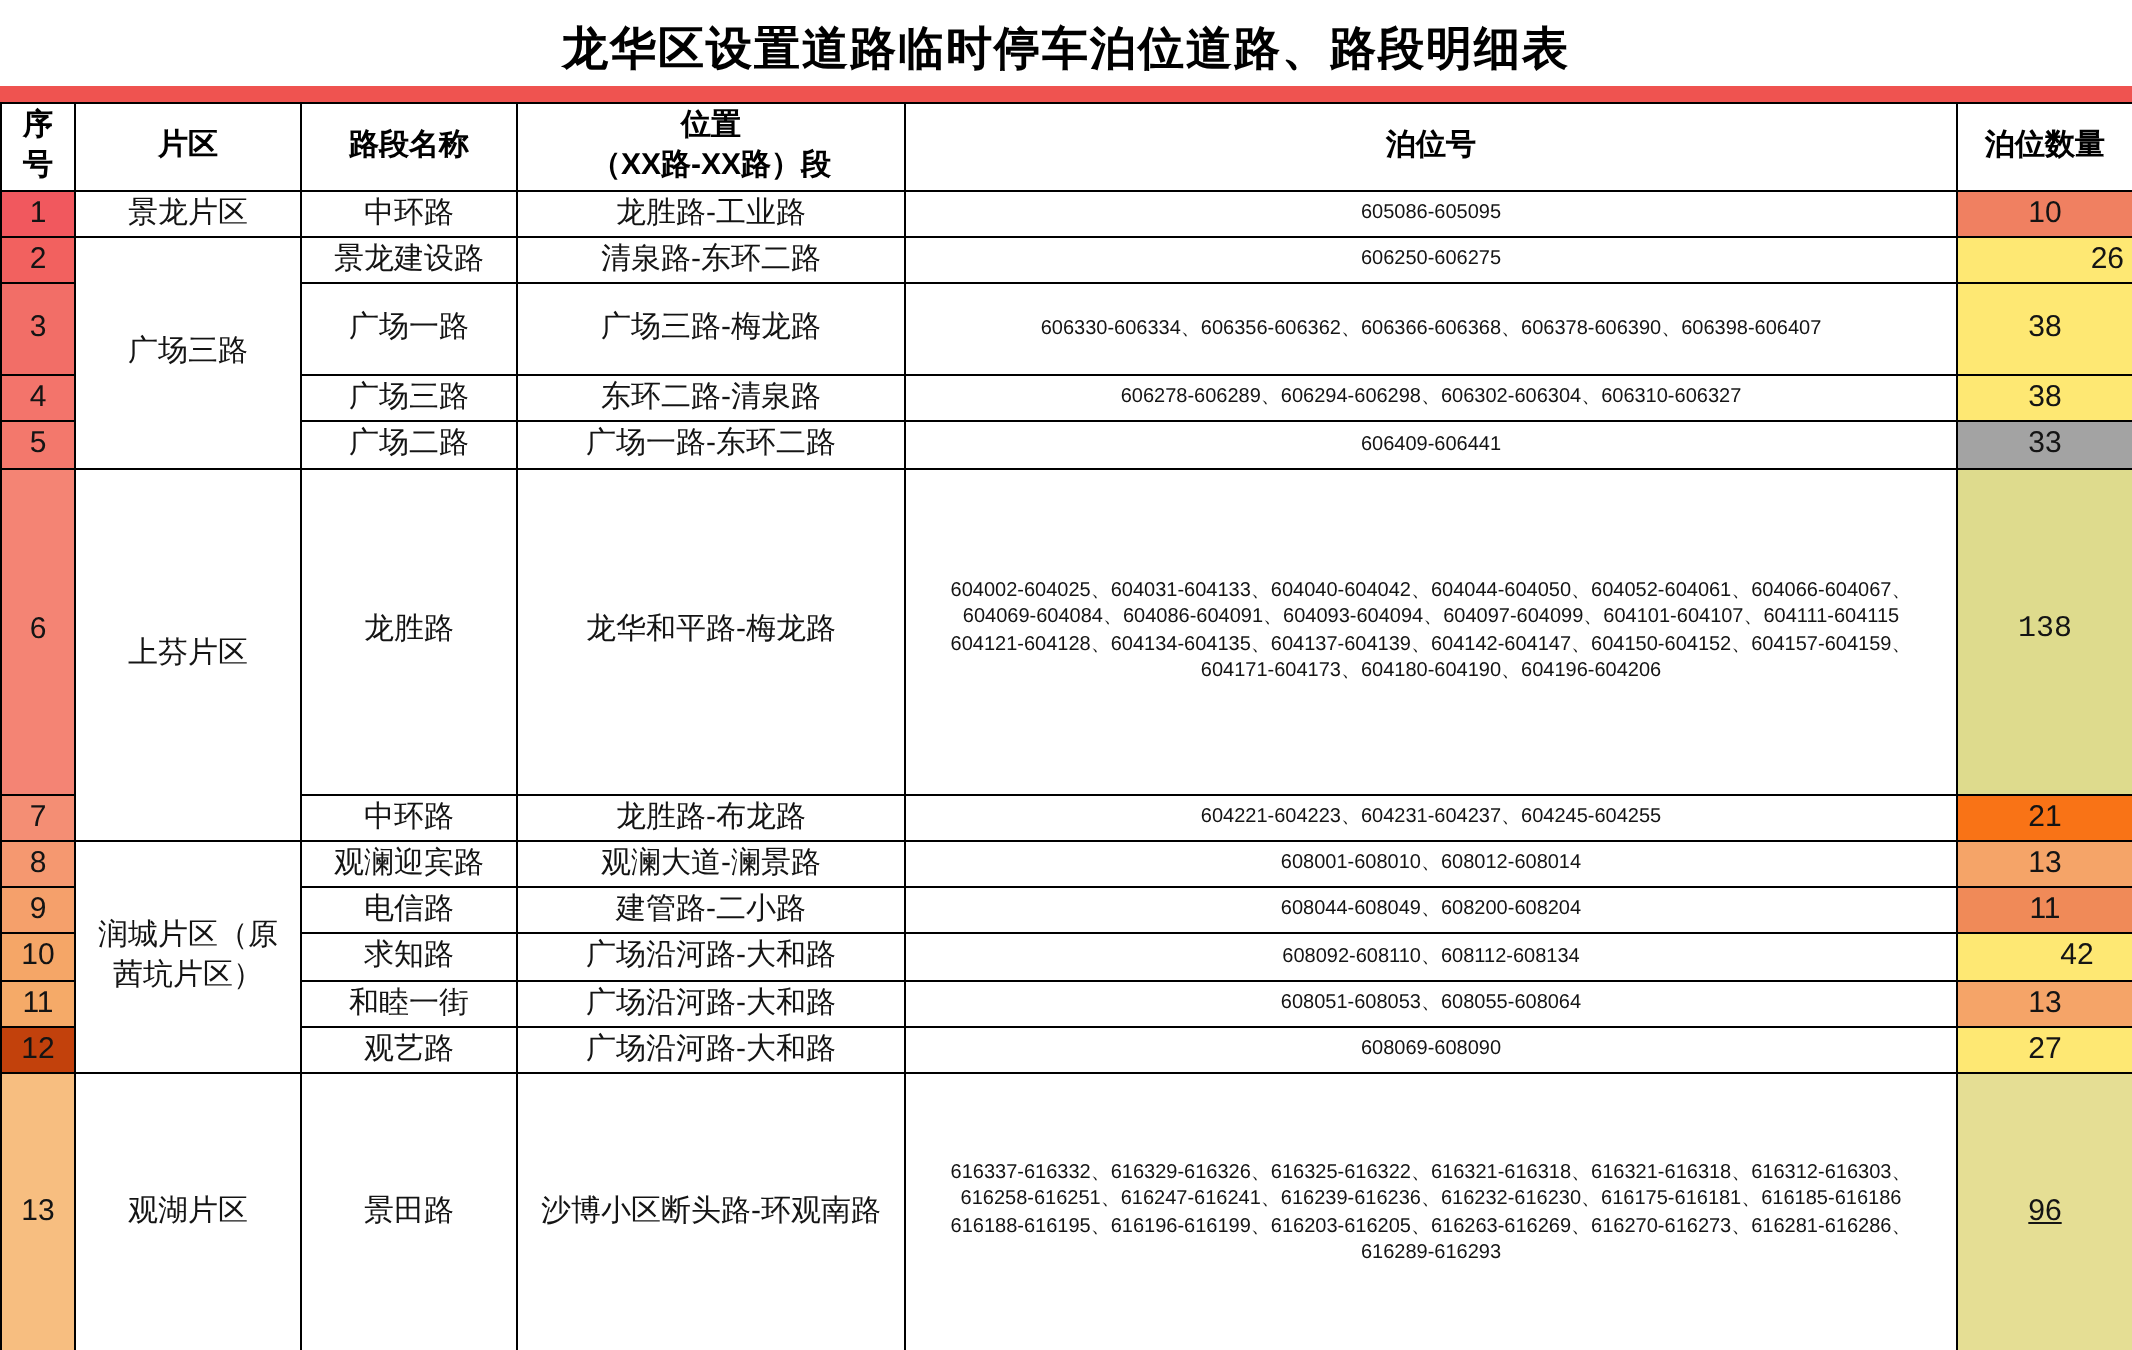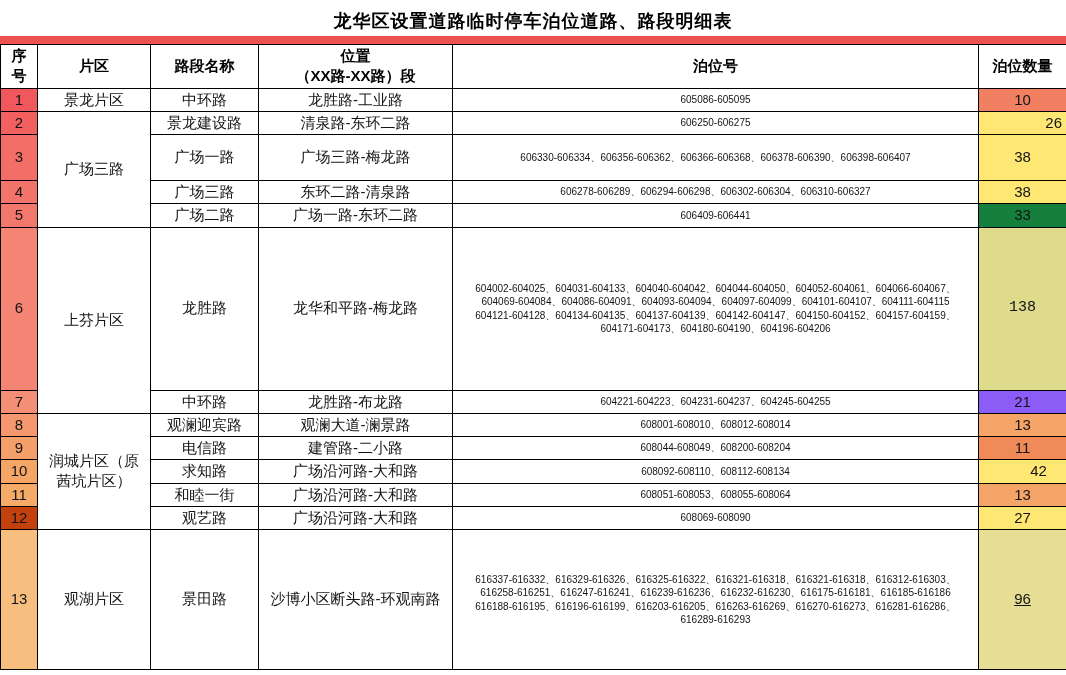--- a/index.html
+++ b/index.html
@@ -4,21 +4,21 @@
 <style>
   html,body{margin:0;padding:0;background:#ffffff;}
   body{
     width:1066px;height:675px;overflow:hidden;
     font-family:"Liberation Sans","DejaVu Sans",sans-serif;
     color:#111;
     -webkit-font-smoothing:antialiased;
   }
   .page-title{
     text-align:center;
-    font-size:18px;
+    font-size:23px;
     font-weight:bold;
     letter-spacing:1px;
     margin:9px 0 3px 0;
     color:#000;
   }
   .red-bar{
     width:1066px;height:8px;
   }
   table{
     width:1066px;
@@ -109,39 +109,39 @@
     <td>东环二路-清泉路</td>
     <td class="berths">606278-606289、606294-606298、606302-606304、606310-606327</td>
     <td style="background-color: rgb(254, 232, 115);">38</td>
   </tr>
 
   <tr class="r-s">
     <td style="background-color: rgb(243, 120, 108);">5</td>
     <td>广场二路</td>
     <td>广场一路-东环二路</td>
     <td class="berths">606409-606441</td>
-    <td style="background-color: #15803d;">33</td>
+    <td style="background-color: #a3a3a3;">33</td>
   </tr>
 
   <tr class="r6">
     <td style="background-color: rgb(244, 132, 116);">6</td>
     <td rowspan="2">上芬片区</td>
     <td>龙胜路</td>
     <td>龙华和平路-梅龙路</td>
     <td class="berths">604002-604025、604031-604133、604040-604042、604044-604050、604052-604061、604066-604067、604069-604084、604086-604091、604093-604094、604097-604099、604101-604107、604111-604115
 604121-604128、604134-604135、604137-604139、604142-604147、604150-604152、604157-604159、604171-604173、604180-604190、604196-604206</td>
     <td style="background-color: rgb(222, 219, 141); font-family: Liberation Mono, monospace;">138</td>
   </tr>
 
   <tr class="r-s">
     <td style="background-color: rgb(244, 142, 116);">7</td>
     <td>中环路</td>
     <td>龙胜路-布龙路</td>
     <td class="berths">604221-604223、604231-604237、604245-604255</td>
-    <td style="background-color: #8b5cf6;">21</td>
+    <td style="background-color: #f97316;">21</td>
   </tr>
 
   <tr class="r-s">
     <td style="background-color: rgb(245, 152, 112);">8</td>
     <td rowspan="5">润城片区（原茜坑片区）</td>
     <td>观澜迎宾路</td>
     <td>观澜大道-澜景路</td>
     <td class="berths">608001-608010、608012-608014</td>
     <td style="background-color: rgb(245, 164, 104);">13</td>
   </tr>

